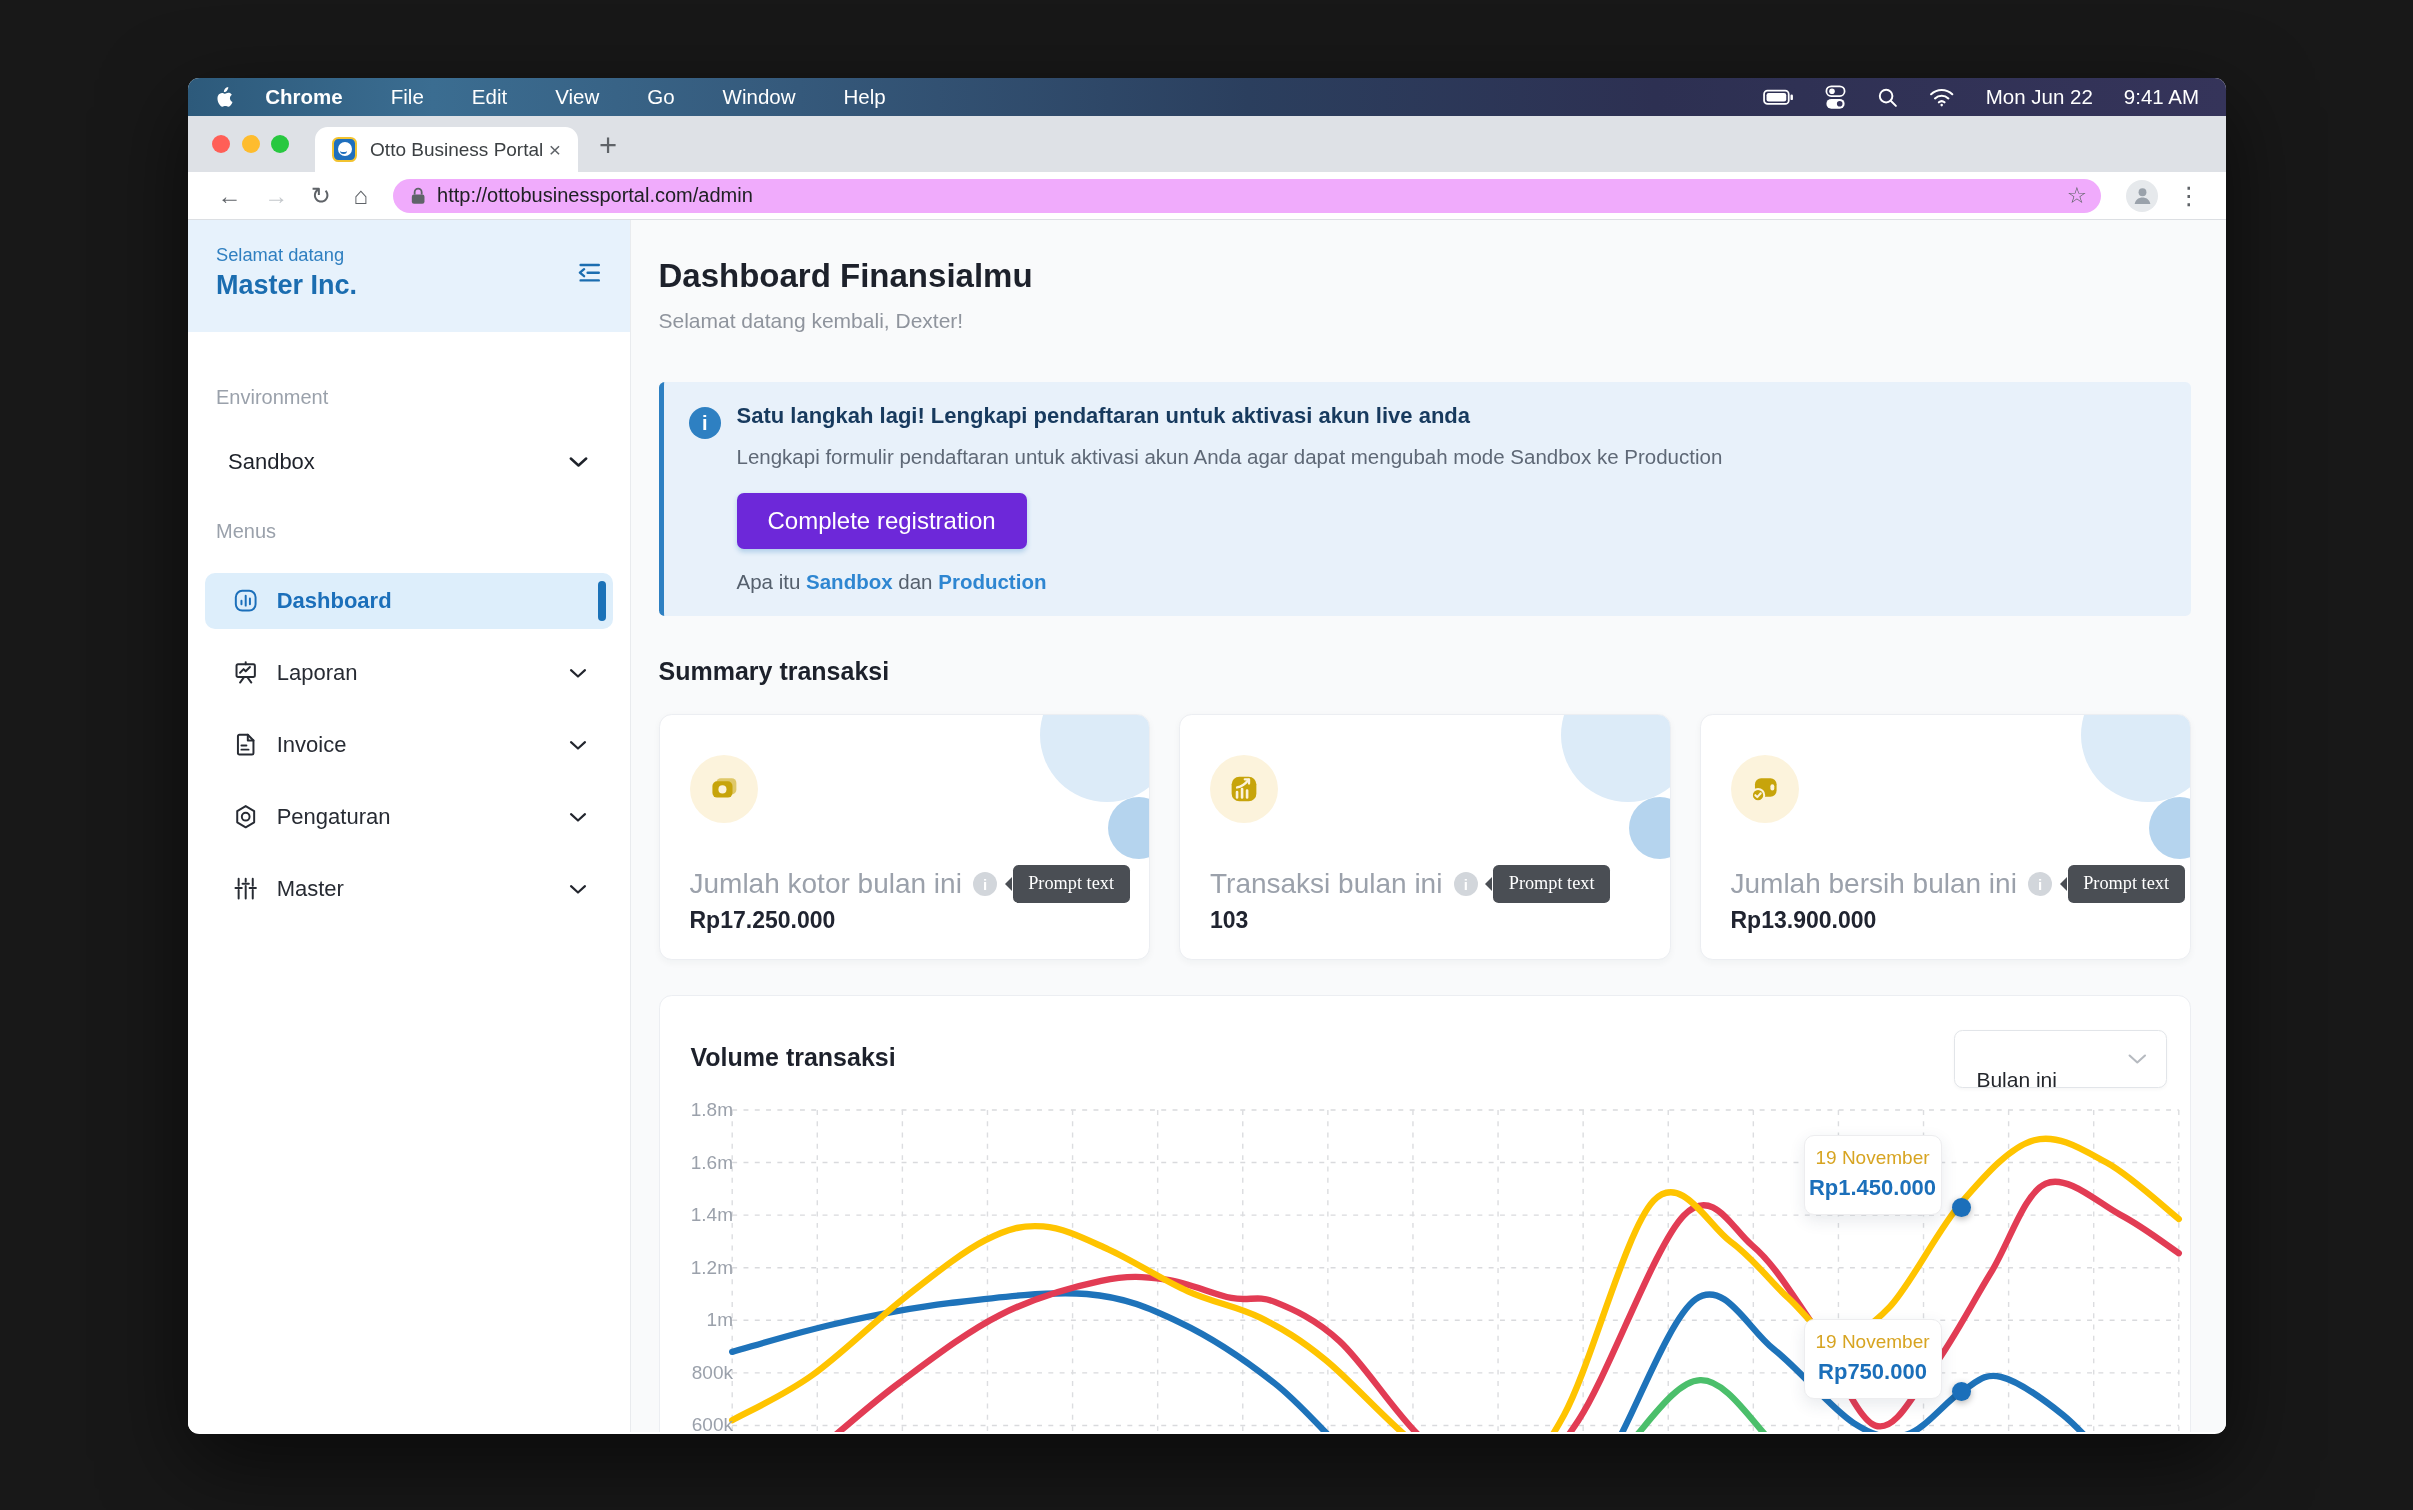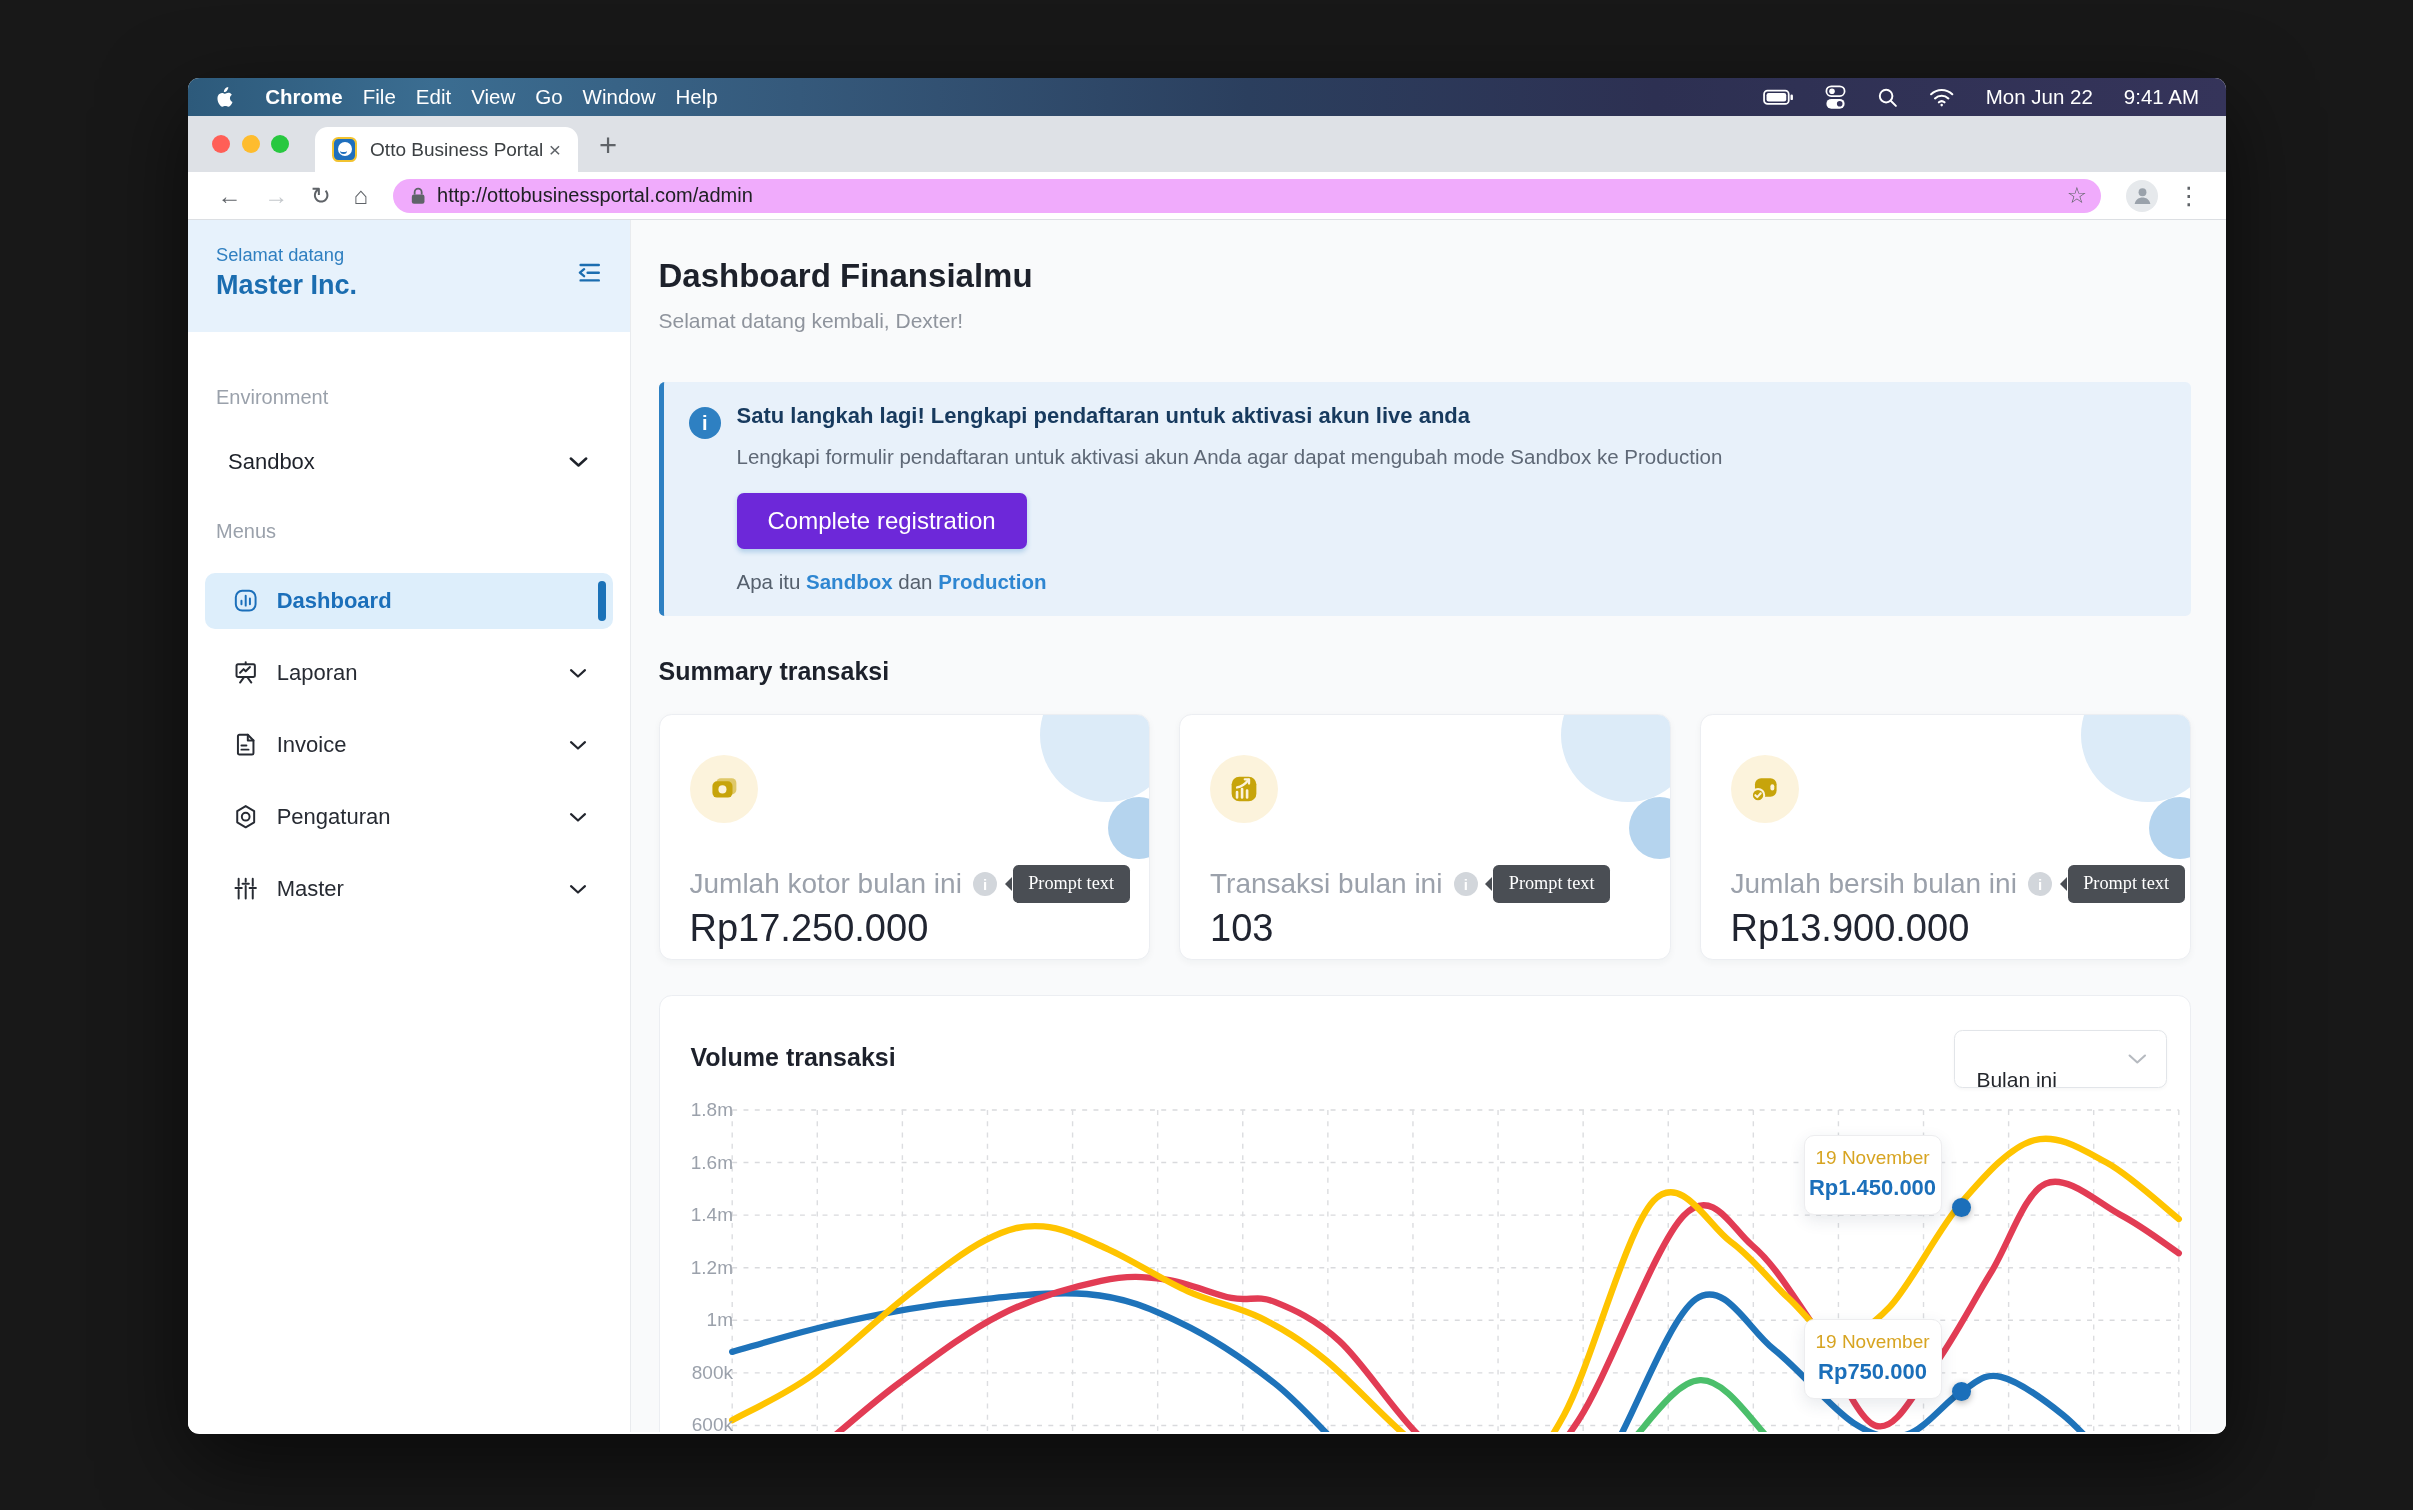--- a/index.html
+++ b/index.html
@@ -6,21 +6,21 @@
   html,body { width:2413px; height:1510px; background:#181818; overflow:hidden; }
 
   .window { position:absolute; left:188px; top:78px; width:2038px; height:1356px;
             border-radius:11.3px; overflow:hidden; background:#fff;
             box-shadow:0 28px 85px rgba(0,0,0,.6); }
 
   
   .menubar { height:38px; display:flex; align-items:center; padding:0 27px; color:#fff; font-size:20.5px;
              background:linear-gradient(90deg,#2d5a7b 0%,#3b6d91 12%,#35597b 30%,#2b3f5e 52%,#2d3052 72%,#35345a 100%); }
   .menubar .apple { margin-right:32px; display:flex; align-items:center; }
-  .menu-items { display:flex; gap:20px; }
+  .menu-items { display:flex; gap:48px; }
   .menu-items .mi { cursor:default; }
   .mi.bold { font-weight:bold; }
   .mb-right { margin-left:auto; display:flex; align-items:center; gap:31px; }
   .mb-right .dt { font-size:20.5px; }
 
   
   .tabbar { height:56px; background:#dee1e6; display:flex; align-items:flex-end; padding:0 0 0 24px; position:relative; }
   .lights { position:absolute; left:24px; top:19px; display:flex; gap:11.3px; }
   .light { width:18.3px; height:18.3px; border-radius:50%; }
   .l-red{background:#ff5f57;} .l-yel{background:#febc2e;} .l-grn{background:#28c840;}
@@ -94,21 +94,21 @@
   .cicon { position:absolute; left:30px; top:40px; width:68px; height:68px; border-radius:50%;
            background:#fcf3dc; display:flex; align-items:center; justify-content:center; }
   .clabel-row { position:absolute; left:30px; top:150px; display:flex; align-items:center; }
   .clabel { font-size:28px; color:#9ba1ab; }
   .info-dot { width:24px; height:24px; border-radius:50%; background:#d2d6db; color:#fff; font-size:15px; font-weight:bold;
               display:flex; align-items:center; justify-content:center; margin-left:11.3px; flex:none; }
   .ptooltip { margin-left:15.5px; position:relative; background:#4a4e54; color:#fff; font-size:18.3px;
               padding:7.8px 15.5px 9.2px; border-radius:5.6px; white-space:nowrap;font-family:Liberation Serif, serif; }
   .ptooltip::before { content:''; position:absolute; left:-7.8px; top:50%; transform:translateY(-50%);
               border:7.8px solid transparent; border-right-color:#4a4e54; border-left:0; }
-  .cvalue { position:absolute; left:30px; top:192px; font-size:38px; font-weight:normal; color:#202430; }
+  .cvalue { position:absolute; left:30px; top:192px; font-size:23px; font-weight:bold; color:#202430; }
 
   
   .volcard { margin-top:35px; height:480px; background:#fff; border:1.4px solid #eceef2; border-radius:12.7px; position:relative; }
   .vol-title { position:absolute; left:31px; top:47px; font-size:25px; font-weight:bold; color:#1d212b; }
   .vol-select { position:absolute; right:22.6px; top:34px; width:213px; height:58px; border:1.4px solid #e2e5e9;
                 border-radius:8.5px; background:#fff; display:flex; align-items:center; justify-content:space-between;
                 padding:0 18.3px 0 21px; box-shadow:0 1.4px 3.5px rgba(0,0,0,.03); }
   .vol-select .vtext { font-size:21px; color:#23262c;margin-top:42px; }
   .ytick { position:absolute; left:8.5px; width:65px; text-align:right; font-size:19px; color:#9ba1ab; }
   .chart { position:absolute; left:72px; top:114px; width:1447px; height:367px; }

